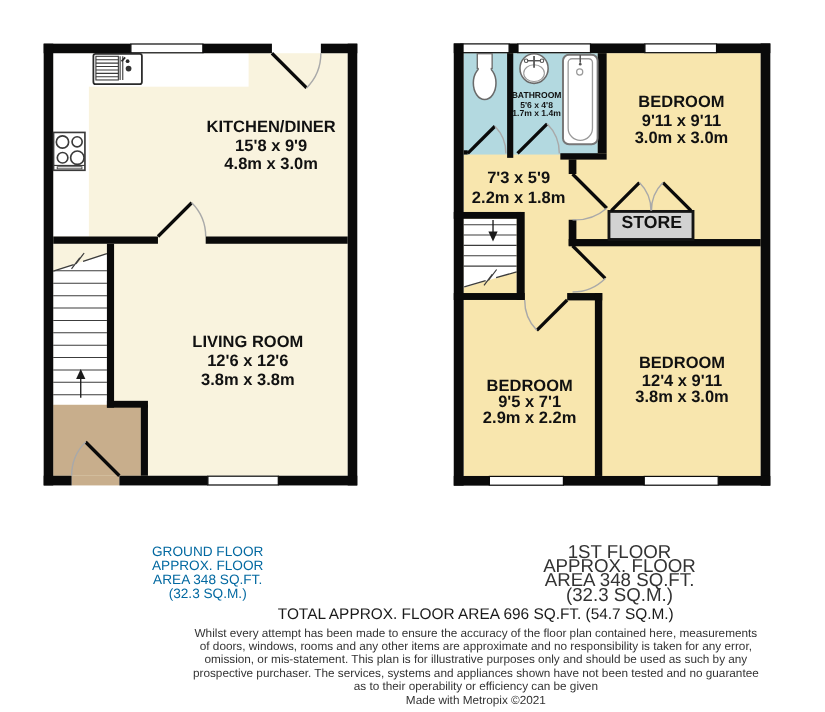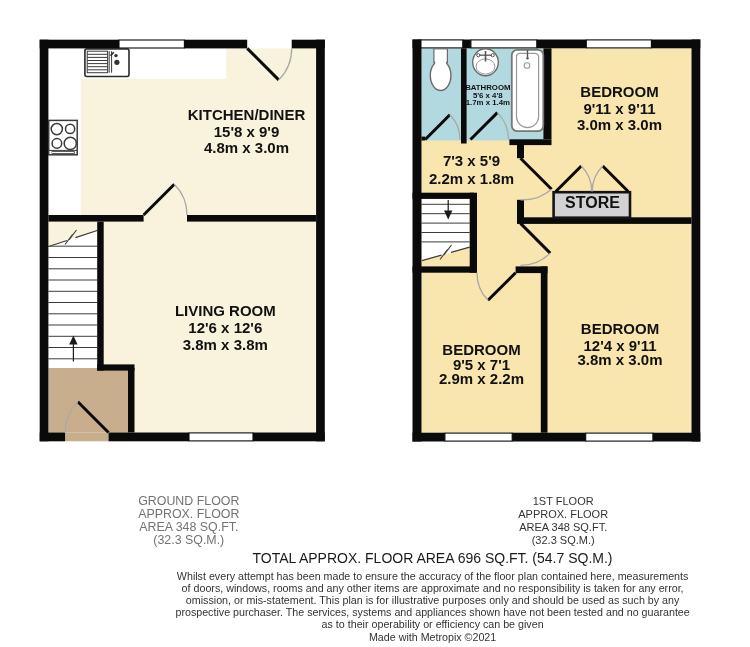--- a/index.html
+++ b/index.html
@@ -277,22 +277,22 @@
 <text x="481.5" y="384.3">2.9m x 2.2m</text>
 </g>
 
 <g font-family="Liberation Sans, sans-serif" font-weight="bold" font-size="15" fill="#111111" text-anchor="middle">
 <text x="620" y="334.3">BEDROOM</text>
 <text x="620" y="350.8">12'4 x 9'11</text>
 <text x="620" y="365.3">3.8m x 3.0m</text>
 </g>
 </svg>
 
-<div class="fb" style="left:38.8px;top:494.7px;width:300px;font-size:12.4px;line-height:13.1px;color:#737373;">GROUND FLOOR<br>APPROX. FLOOR<br>AREA 348 SQ.FT.<br>(32.3 SQ.M.)</div>
-
-<div class="fb" style="left:413.2px;top:494.7px;width:300px;font-size:11px;line-height:13.1px;color:#333;">1ST FLOOR<br>APPROX. FLOOR<br>AREA 348 SQ.FT.<br>(32.3 SQ.M.)</div>
+<div class="fb" style="left:38.8px;top:494.7px;width:300px;font-size:12.4px;line-height:13.1px;color:#0369a1;">GROUND FLOOR<br>APPROX. FLOOR<br>AREA 348 SQ.FT.<br>(32.3 SQ.M.)</div>
+
+<div class="fb" style="left:413.2px;top:494.7px;width:300px;font-size:17px;line-height:13.1px;color:#333;">1ST FLOOR<br>APPROX. FLOOR<br>AREA 348 SQ.FT.<br>(32.3 SQ.M.)</div>
 
 <div class="fb" style="left:132.5px;top:550.9px;width:600px;font-size:14px;line-height:14.5px;color:#1a1a1a;">TOTAL APPROX. FLOOR AREA 696 SQ.FT. (54.7 SQ.M.)</div>
 
 <div class="fb" style="left:82.6px;top:570px;width:700px;font-size:10.7px;line-height:12px;color:#333;">Whilst every attempt has been made to ensure the accuracy of the floor plan contained here, measurements<br>of doors, windows, rooms and any other items are approximate and no responsibility is taken for any error,<br>omission, or mis-statement. This plan is for illustrative purposes only and should be used as such by any<br>prospective purchaser. The services, systems and appliances shown have not been tested and no guarantee<br>as to their operability or efficiency can be given</div>
 
 <div class="fb" style="left:82.6px;top:630.8px;width:700px;font-size:10.7px;line-height:12px;color:#333;">Made with Metropix ©2021</div>
 </div>
 
 </body></html>

